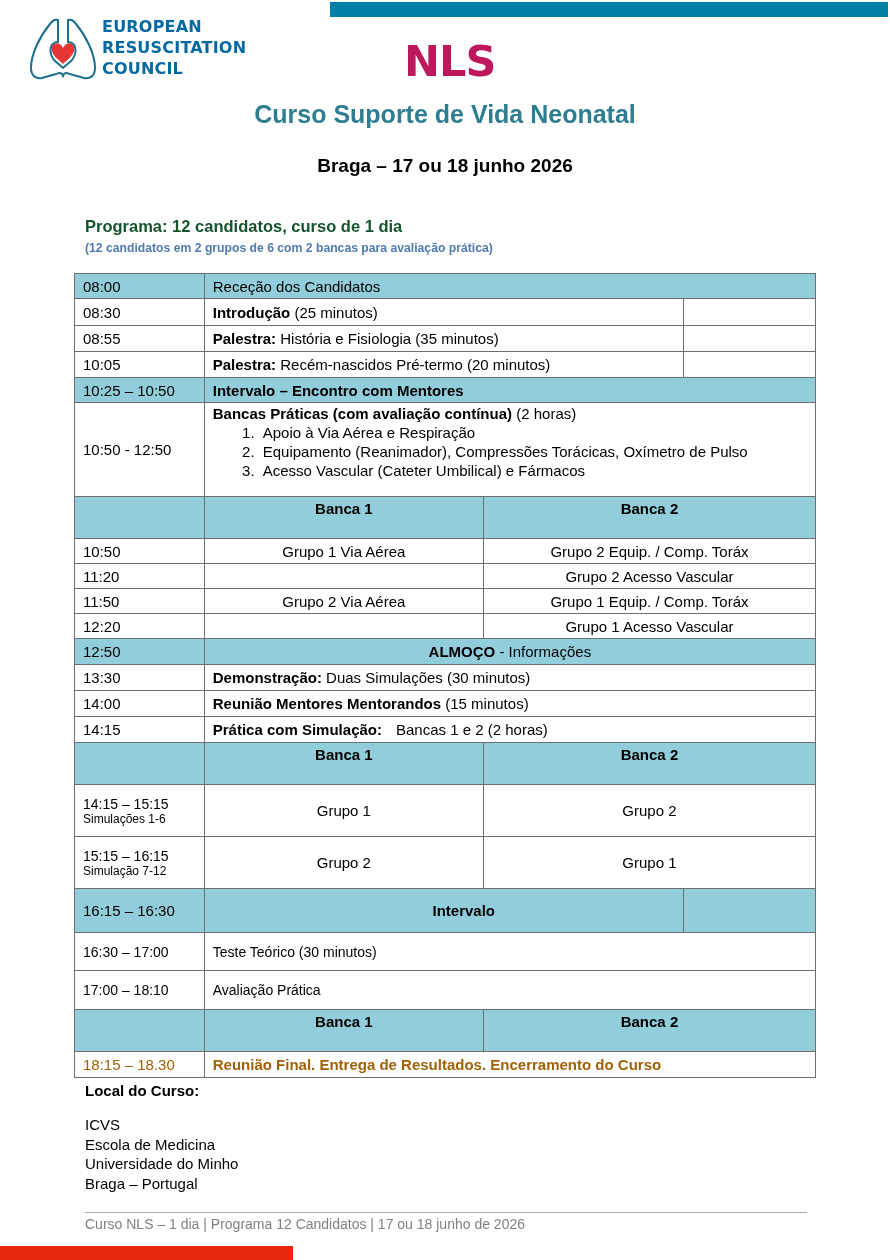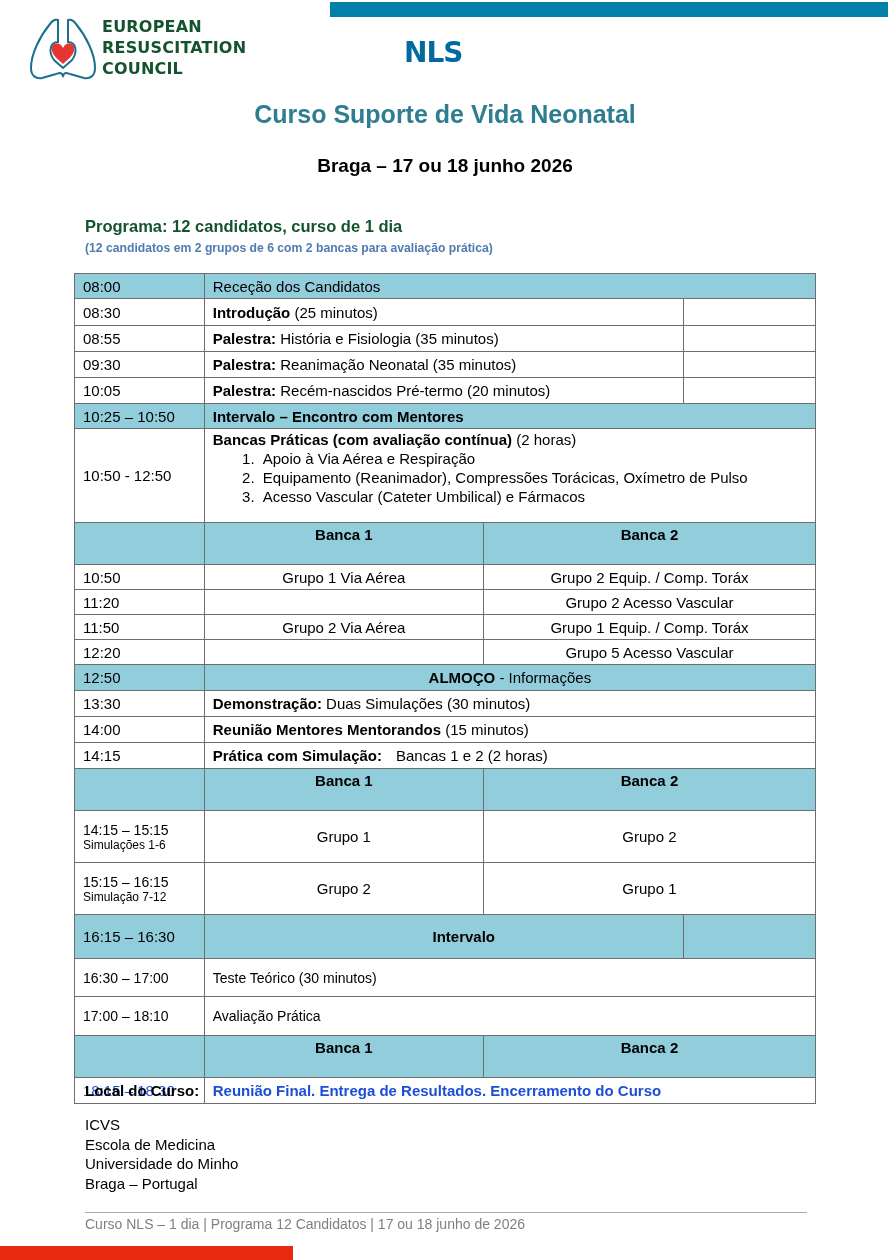--- a/index.html
+++ b/index.html
@@ -1,36 +1,36 @@
 <!DOCTYPE html>
 <html><head>
 <meta charset="utf-8">
 <style>
   html, body { margin:0; padding:0; background:#ffffff; }
   body { width:890px; height:1260px; position:relative; overflow:hidden; font-family:"Liberation Sans", sans-serif; color:#000; }
   .topbar { position:absolute; left:330px; top:2px; width:558px; height:15px; background:#0380a8; }
   .logo { position:absolute; left:28px; top:16px; width:70px; height:66px; }
-  .org { position:absolute; left:102px; top:16px; font-family:"DejaVu Sans", sans-serif; font-weight:bold; color:#14532d; font-size:16px; line-height:21px; letter-spacing:0.2px; }
-  .nls { position:absolute; left:404px; top:36px; font-family:"DejaVu Sans", sans-serif; font-weight:bold; color:#0369a1; font-size:28px; letter-spacing:-1px; }
+  .org { position:absolute; left:102px; top:16px; font-family:"DejaVu Sans", sans-serif; font-weight:bold; color:#0369a1; font-size:16px; line-height:21px; letter-spacing:0.2px; }
+  .nls { position:absolute; left:404px; top:36px; font-family:"DejaVu Sans", sans-serif; font-weight:bold; color:#be185d; font-size:43px; letter-spacing:-1px; }
   .title { position:absolute; left:0; width:890px; top:100px; text-align:center; padding-left:0; font-weight:bold; font-size:25px; color:#2e7d90; }
   .title span { position:relative; left:0px; }
   .subtitle { position:absolute; left:0; width:890px; top:155px; text-align:center; font-weight:bold; font-size:19px; }
   .prog { position:absolute; left:85px; top:217px; font-weight:bold; font-size:16.5px; color:#14532d; }
   .prog-note { position:absolute; left:85px; top:241px; font-weight:bold; font-size:12.2px; color:#4f7bb0; }
 
   table.sched { position:absolute; left:74px; top:273px; width:742px; border-collapse:collapse; font-size:15px; }
   table.sched td { border:1px solid #6e6e6e; padding:0 8px; height:24px; vertical-align:middle; }
   .hl td { background:#92cddc;margin-left:44px; }
   td.t { width:120px; }
   td.small { font-size:14px; }
   .c { text-align:center; }
   b { font-weight:bold; }
   ol.items { margin:0; padding-left:46px; }
   ol.items li { padding-left:4px; line-height:19px; }
-  .teal { color:#1d4ed8; }
+  .teal { color:#a16207; }
   .sub { font-size:12px; display:block; }
 
   .local { position:absolute; left:85px; top:1082px; font-weight:bold; font-size:15px; }
   .addr { position:absolute; left:85px; top:1115px; font-size:15px; line-height:19.5px; }
   .footline { position:absolute; left:85px; top:1212px; width:722px; height:1px; background:#a9a9a9; }
   .foot { position:absolute; left:85px; top:1216px; font-size:14px; color:#808080; }
   .redbar { position:absolute; left:0; top:1246px; width:293px; height:14px; background:#e8290e; }
 </style>
 </head>
 <body>
@@ -70,25 +70,20 @@
     <td class="t">08:30</td>
     <td colspan="2"><b>Introdução</b><span> (25 minutos)</span></td>
     <td></td>
   </tr>
   <tr style="height:26px">
     <td class="t">08:55</td>
     <td colspan="2"><b>Palestra:</b><span> História e Fisiologia (35 minutos)</span></td>
     <td></td>
   </tr>
   <tr style="height:26px">
-    <td class="t">09:30</td>
-    <td colspan="2"><b>Palestra:</b><span> Reanimação Neonatal (35 minutos)</span></td>
-    <td></td>
-  </tr>
-  <tr style="height:26px">
     <td class="t">10:05</td>
     <td colspan="2"><b>Palestra:</b><span> Recém-nascidos Pré-termo (20 minutos)</span></td>
     <td></td>
   </tr>
   <tr class="hl" style="height:22px">
     <td class="t">10:25 – 10:50</td>
     <td colspan="3"><b>Intervalo – Encontro com Mentores</b></td>
   </tr>
   <tr>
     <td class="t">10:50 - 12:50</td>
@@ -117,21 +112,21 @@
     <td colspan="2" class="c">Grupo 2 Acesso Vascular</td>
   </tr>
   <tr style="height:20px">
     <td class="t" style="height:20px">11:50</td>
     <td class="c">Grupo 2 Via Aérea</td>
     <td colspan="2" class="c">Grupo 1 Equip. / Comp. Toráx</td>
   </tr>
   <tr style="height:20px">
     <td class="t" style="height:20px">12:20</td>
     <td class="c"></td>
-    <td colspan="2" class="c">Grupo 5 Acesso Vascular</td>
+    <td colspan="2" class="c">Grupo 1 Acesso Vascular</td>
   </tr>
   <tr class="hl" style="height:26px">
     <td class="t">12:50</td>
     <td colspan="3" class="c"><b>ALMOÇO</b><span> - Informações</span></td>
   </tr>
   <tr style="height:26px">
     <td class="t">13:30</td>
     <td colspan="3"><b>Demonstração:</b><span> Duas Simulações (30 minutos)</span></td>
   </tr>
   <tr style="height:26px">

